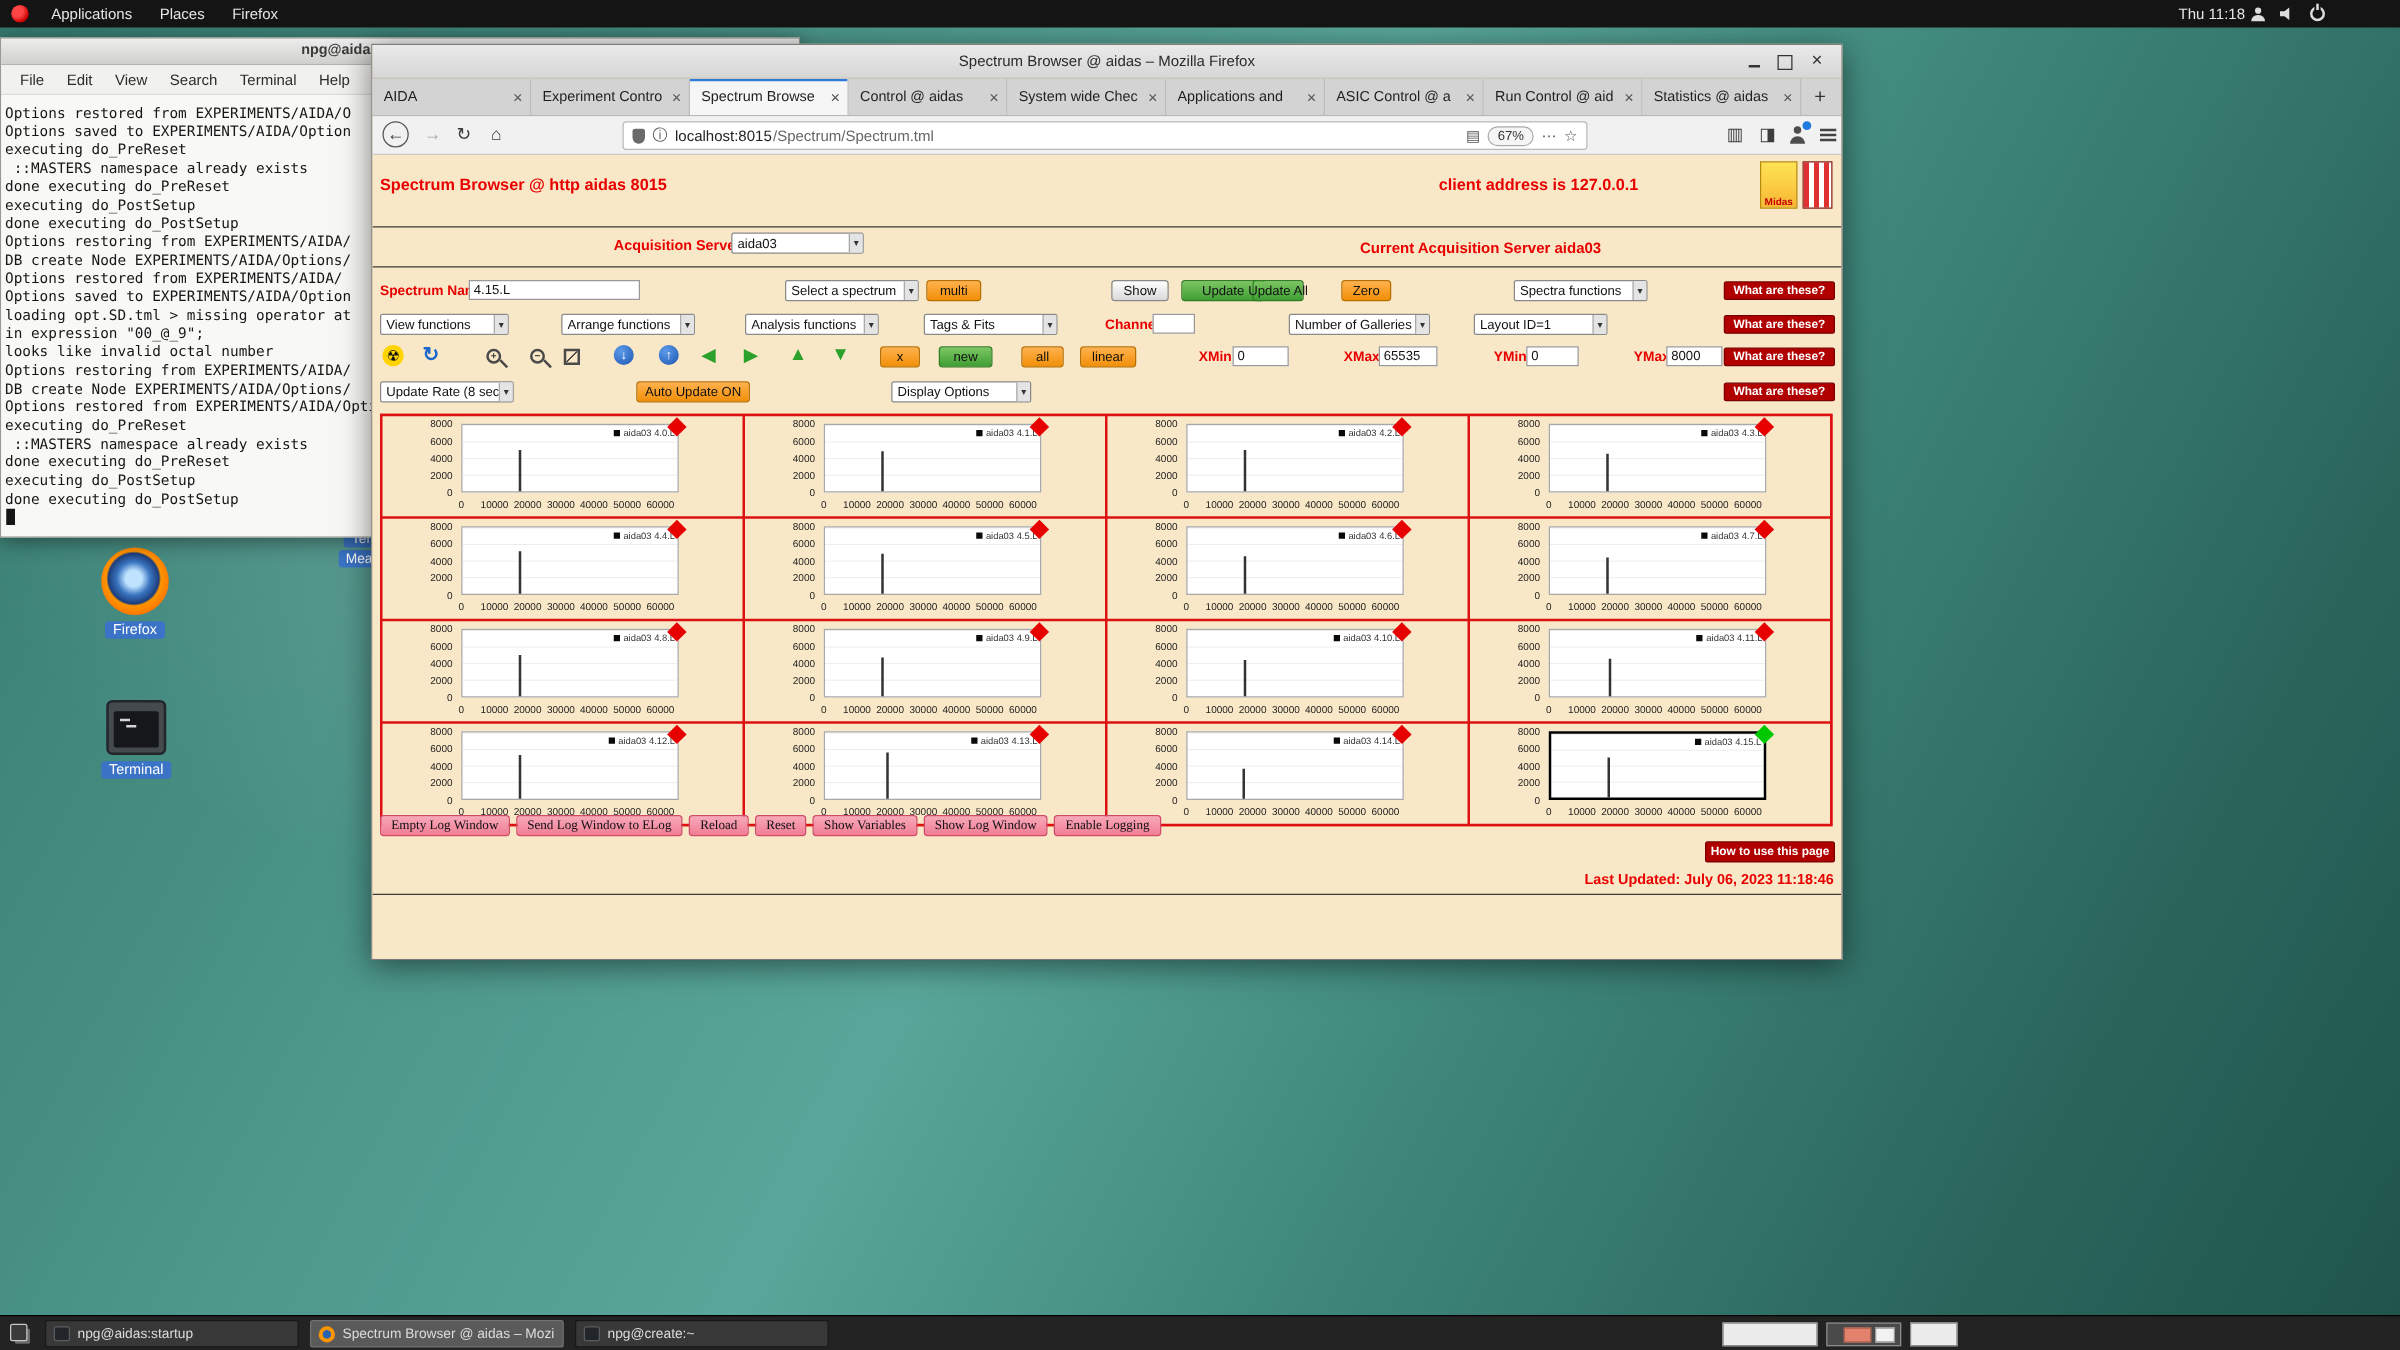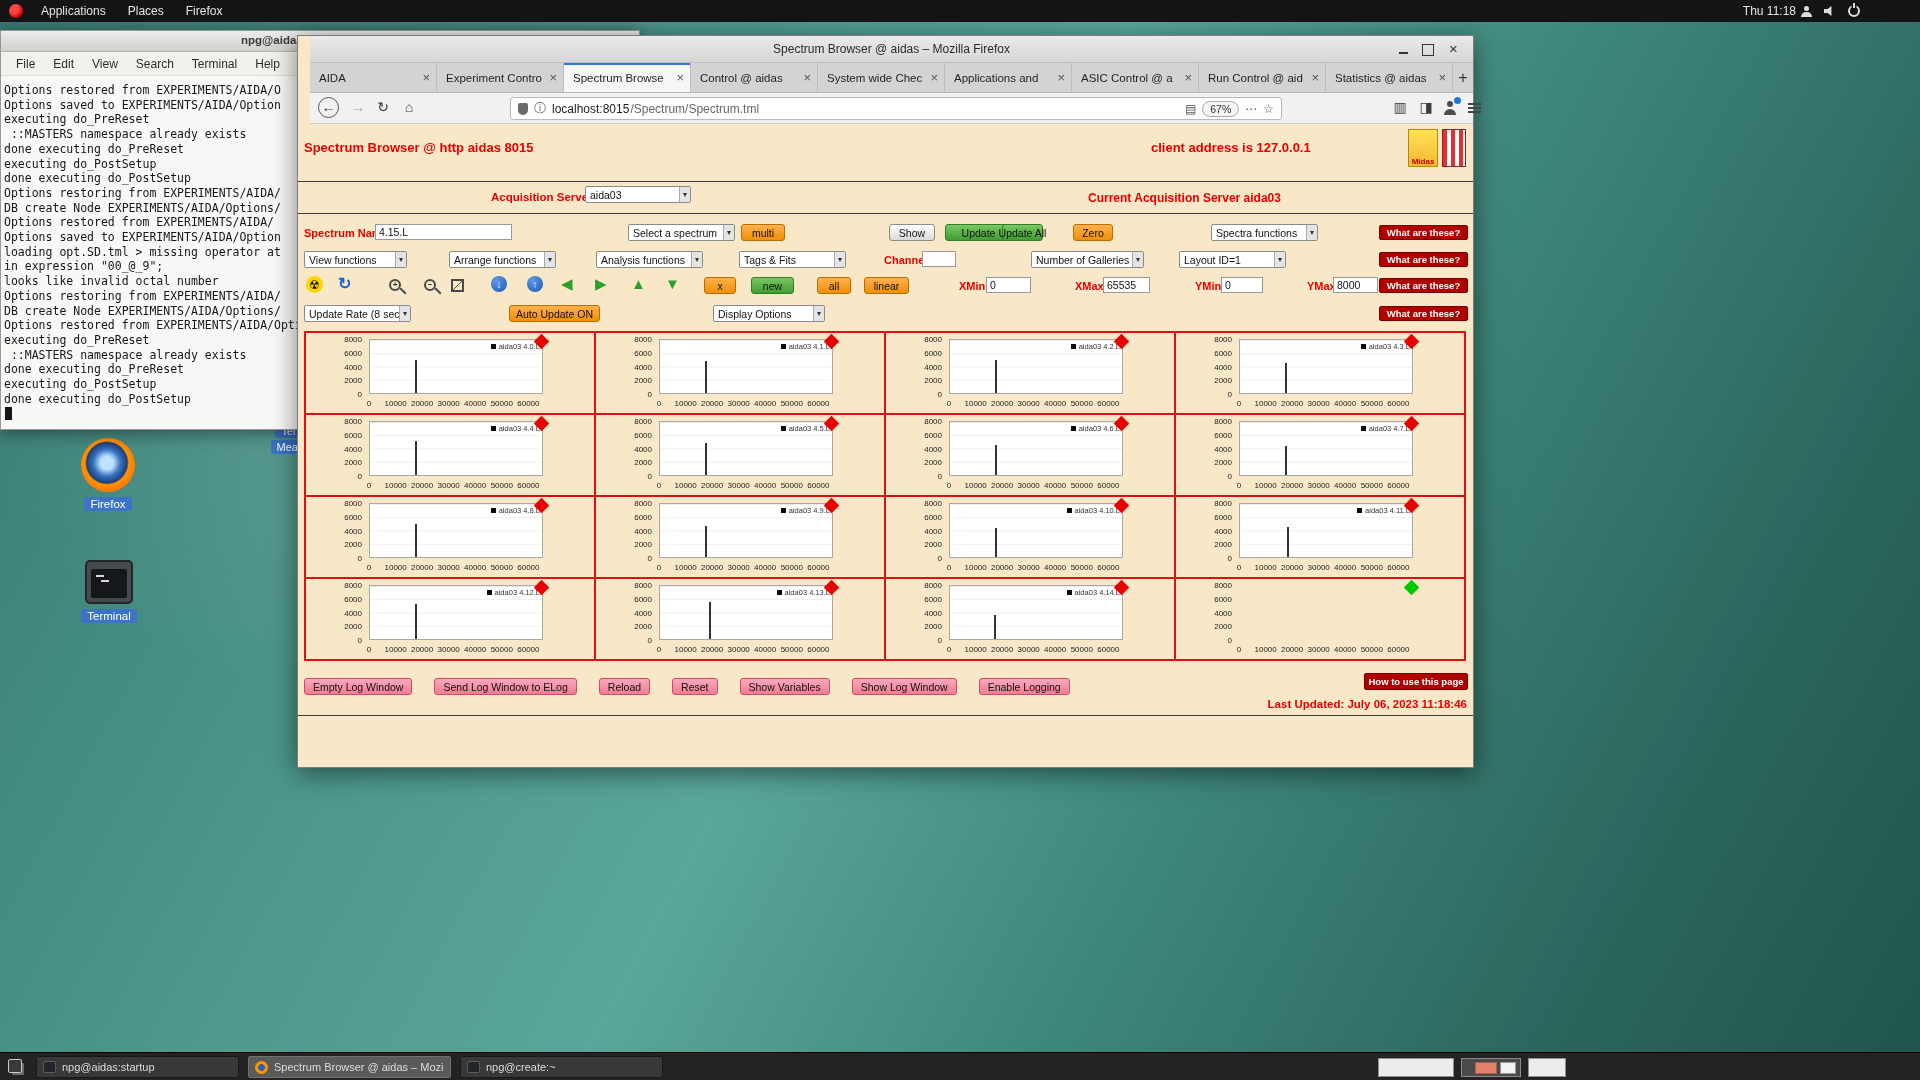--- a/index.html
+++ b/index.html
@@ -36,21 +36,21 @@
 .term{position:absolute;left:0;top:30px;width:640px;height:400px;z-index:2;background:#f8f8f6;border:1px solid #989894;box-shadow:0 3px 16px rgba(0,0,0,.45);}
 .term-title{height:21px;background:linear-gradient(#ededed,#cfcfcb);border-bottom:1px solid #b3b3af;position:relative;}
 .term-title-t{position:absolute;left:240px;top:3px;font-size:11.5px;font-weight:bold;color:#3a3a3a;white-space:nowrap;}
 .term-menu{height:24px;background:#f1f1ee;border-bottom:1px solid #dcdcd8;display:flex;align-items:center;gap:0px;padding-left:6px;}
 .tmenu-item{font-size:12px;color:#2c2c2c;padding:2px 9px;}
 .term-body{position:absolute;top:46px;left:0;right:0;bottom:0;background:#f8f8f6;padding:6px 0 0 3px;font-family:"DejaVu Sans Mono","Liberation Mono",monospace;font-size:11.5px;line-height:14.7px;color:#161616;overflow:hidden;}
 .tline{white-space:pre;}
 .tcursor{display:inline-block;width:7px;height:13px;background:#161616;margin:1px 0 0 1px;}
 
 
-.ff{position:absolute;left:297px;top:35px;width:1177px;height:733px;z-index:3;background:#f9e8c7;border:1px solid #7c7c7c;box-shadow:0 5px 24px rgba(0,0,0,.5);padding-left:12px;}
+.ff{position:absolute;left:297px;top:35px;width:1177px;height:733px;z-index:3;background:#f9e8c7;border:1px solid #7c7c7c;box-shadow:0 5px 24px rgba(0,0,0,.5);}
 .ff-title{height:27px;background:linear-gradient(#eaeaea,#d6d6d6);border-bottom:1px solid #bfbfbf;position:relative;}
 .ff-title-t{position:absolute;left:0;right:0;text-align:center;top:6px;font-size:12px;color:#2a2a2a;}
 .wc{position:absolute;top:6px;width:15px;height:15px;color:#333;text-align:center;}
 .wc-min::before{content:"";position:absolute;left:3px;bottom:3px;width:9px;height:2px;background:#333;}
 .wc-min{right:62px;}
 .wc-max{right:38px;}
 .wc-max::before{content:"";position:absolute;left:2px;top:2px;width:10px;height:10px;border:1.5px solid #333;}
 .wc-close{right:12px;font-size:15px;line-height:14px;}
 .ff-tabs{height:30px;background:#d3d3d3;display:flex;align-items:stretch;border-bottom:1px solid #b8b8b8;}
 .tabs-row{display:flex;}
@@ -116,21 +116,21 @@
 .plot{position:absolute;left:63px;top:6px;width:174px;height:calc(100% - 25px);background:#fff;border:1px solid #a8a8a8;background-image:linear-gradient(to bottom,#ececec 1px,transparent 1px);background-size:100% 25%;}
 .plot.selected{border:2px solid #000;}
 .spike{position:absolute;bottom:0;width:2px;background:#333;transform:translateX(-50%);}
 .legend{position:absolute;top:2px;right:2px;display:flex;align-items:center;gap:3px;}
 .lg-sq{width:5px;height:5px;background:#0a0a0a;}
 .lg-t{font-size:7.5px;color:#333;white-space:nowrap;}
 .xlabels{position:absolute;left:63px;width:174px;bottom:5px;height:9px;}
 .xtick{position:absolute;transform:translateX(-50%);font-size:8px;color:#222;top:0;}
 .diamond{position:absolute;left:230px;top:3px;width:11px;height:11px;transform:rotate(45deg);}
 
-.bbar{position:absolute;left:6px;top:554px;display:flex;gap:22px;}
+.bbar{position:absolute;left:6px;top:528px;display:flex;gap:5px;font-family:Liberation Serif, serif;}
 
 
 .taskbar{position:absolute;left:0;bottom:0;width:1920px;height:28px;background:#232323;border-top:1px solid #000;z-index:10;}
 .tb-corner{position:absolute;left:8px;top:6px;width:14px;height:14px;border:1.5px solid #c9c9c9;border-radius:2px;background:#3a3a3a;box-shadow:3px 3px 0 -1px #6a6a6a;}
 .tb-items{position:absolute;left:36px;top:3px;display:flex;gap:9px;}
 .tb-btn{width:203px;height:22px;background:#383838;border:1px solid #181818;border-radius:2px;display:flex;align-items:center;gap:6px;padding:0 6px;color:#dcdcdc;font-size:11px;}
 .tb-btn.active{background:#5a5a5a;border-color:#717171;}
 .tb-l{white-space:nowrap;overflow:hidden;flex:1;}
 .tb-ico-term{width:13px;height:12px;background:#22262a;border:1px solid #585c60;border-radius:2px;flex:0 0 auto;}
 .tb-ico-ff{display:none;width:13px;height:13px;border-radius:50%;background:radial-gradient(circle at 50% 50%,#2b63b0 0 34%,#ff9500 40% 100%);flex:0 0 auto;}
@@ -844,20 +844,27 @@
 
           <div class="cell">
             <div class="ylabels">
 
             <span class="ytick" style="top: 0%;">8000</span>
               <span class="ytick" style="top: 25%;">6000</span>
               <span class="ytick" style="top: 50%;">4000</span>
               <span class="ytick" style="top: 75%;">2000</span>
               <span class="ytick" style="top: 100%;">0</span>
             </div>
+            <div class="plot selected">
+              <div class="spike" style="left: 27%; height: 62%;"></div>
+              <div class="legend">
+                <span class="lg-sq"></span>
+                <span class="lg-t">aida03 4.15.L</span>
+              </div>
+            </div>
             <div class="xlabels">
 
             <span class="xtick" style="left: 0%;">0</span>
               <span class="xtick" style="left: 15.3%;">10000</span>
               <span class="xtick" style="left: 30.5%;">20000</span>
               <span class="xtick" style="left: 45.8%;">30000</span>
               <span class="xtick" style="left: 61%;">40000</span>
               <span class="xtick" style="left: 76.3%;">50000</span>
               <span class="xtick" style="left: 91.6%;">60000</span>
             </div>

